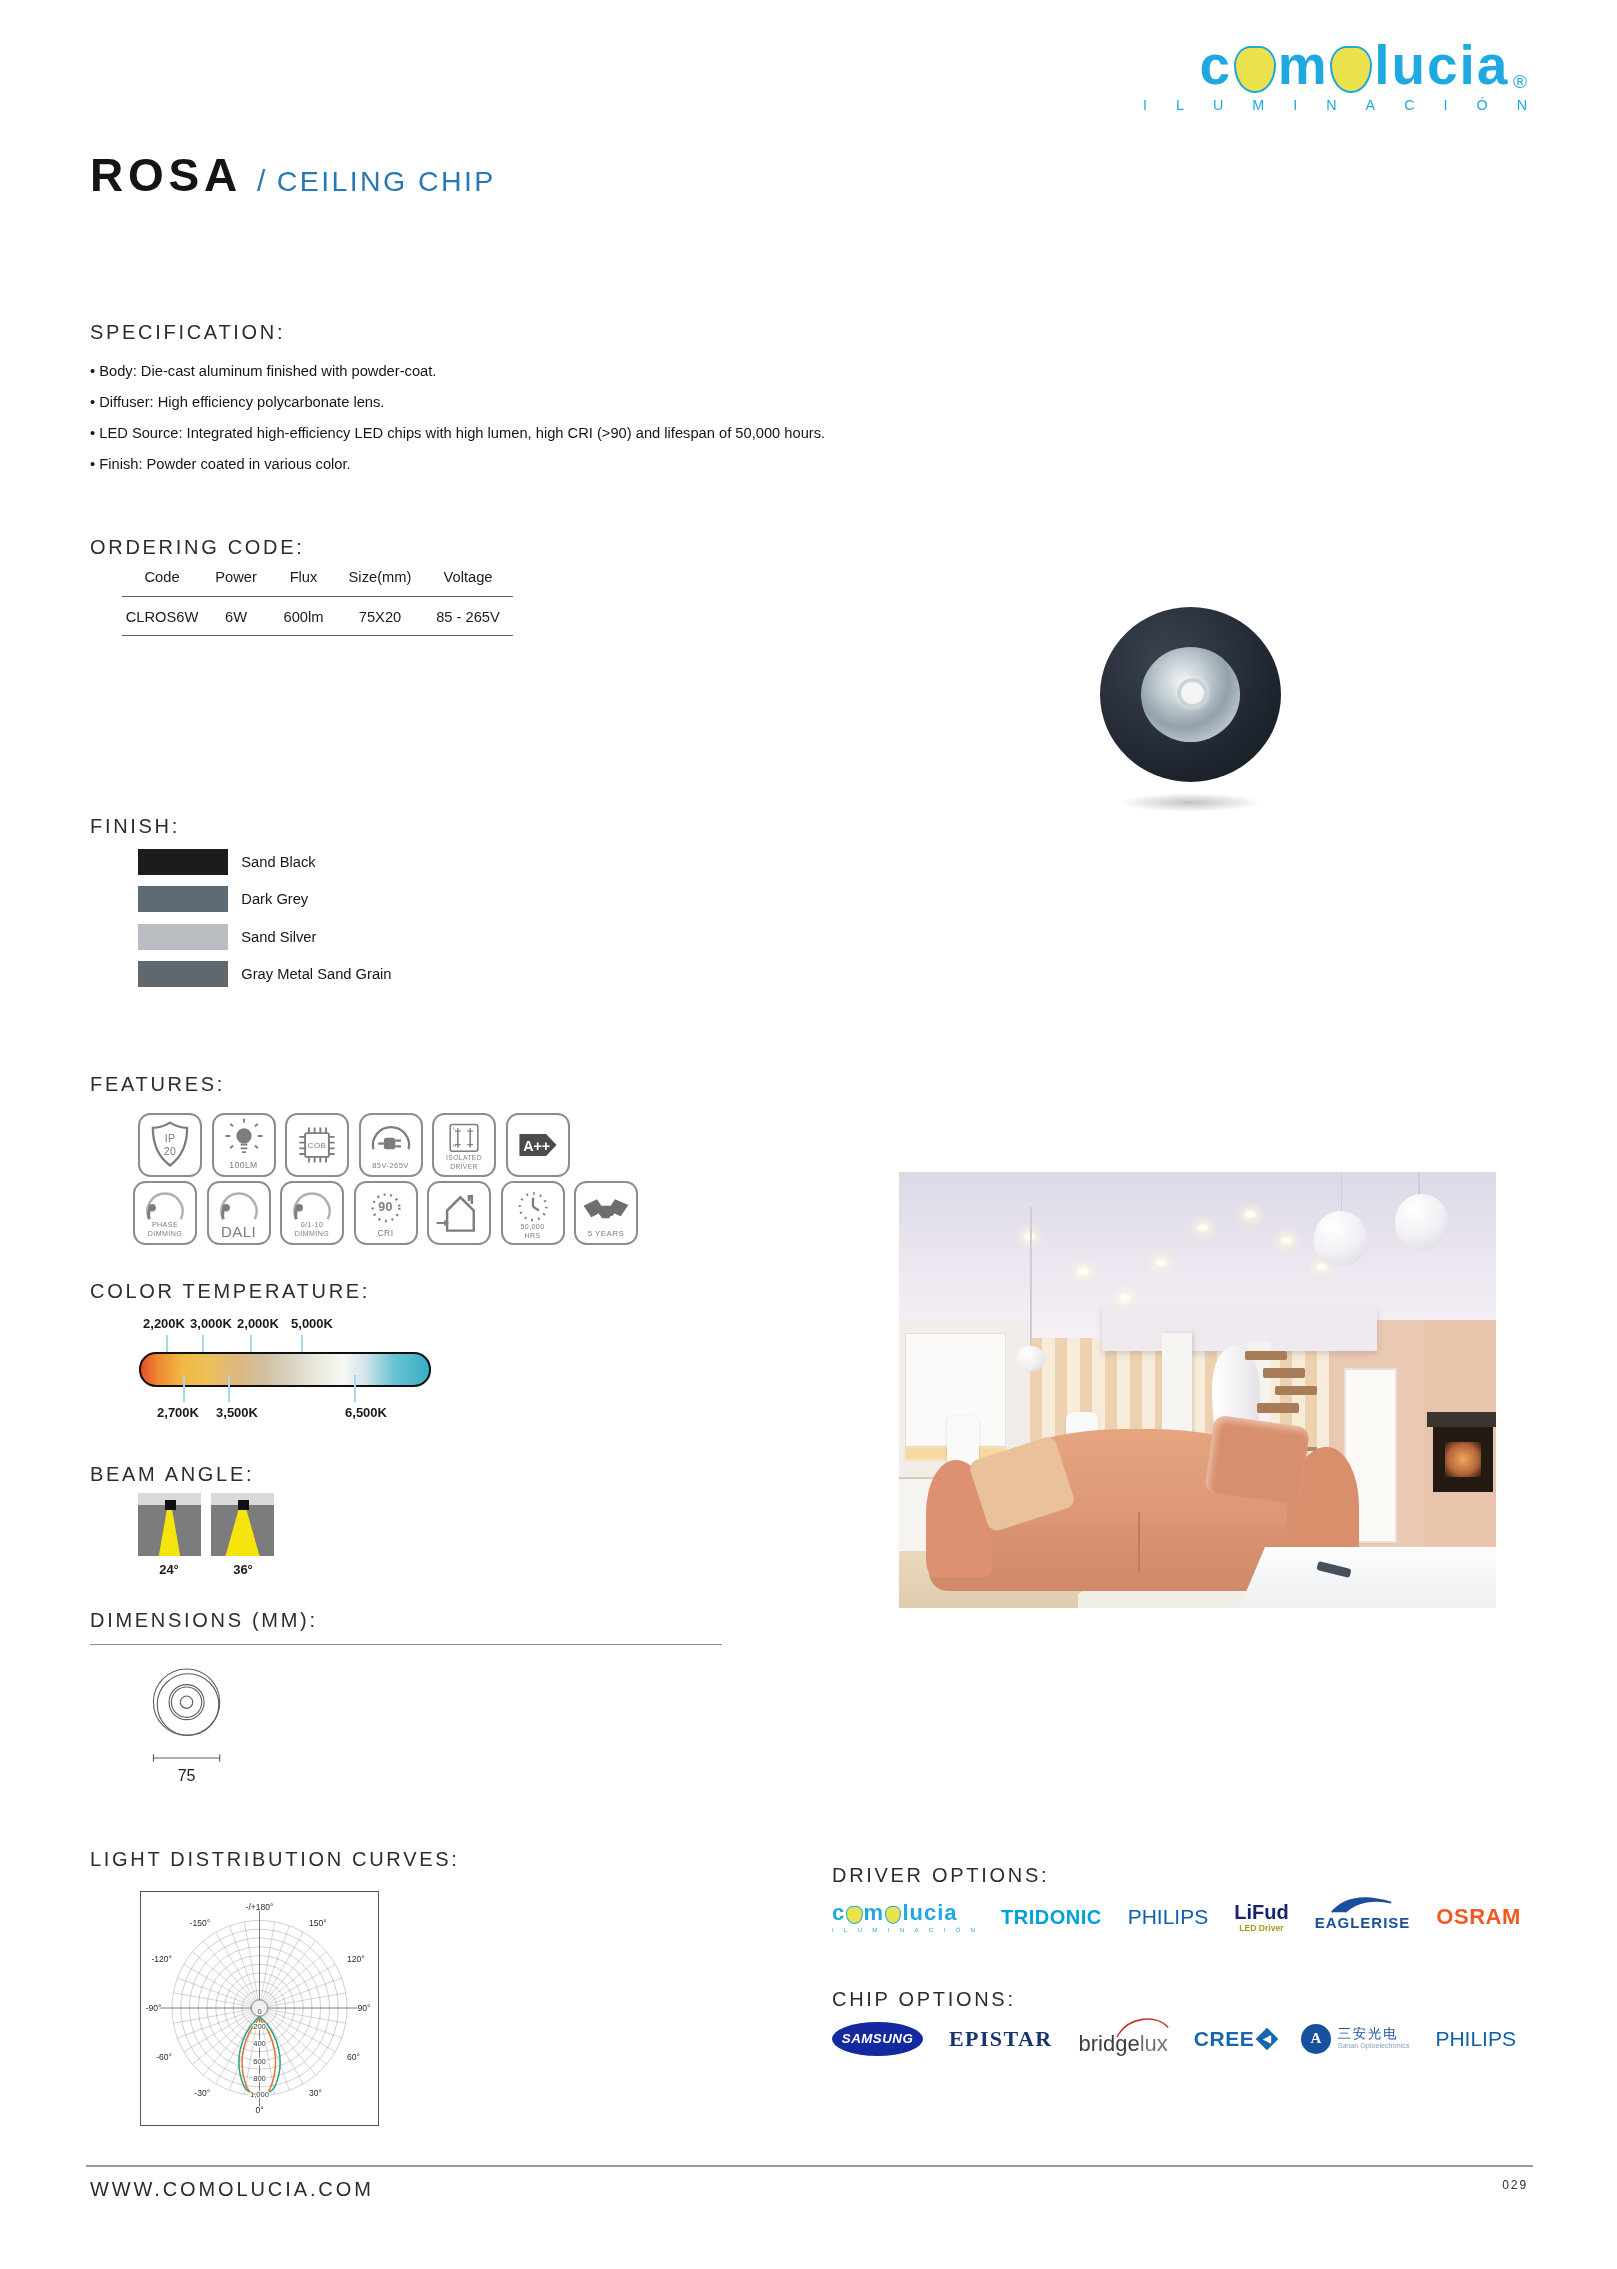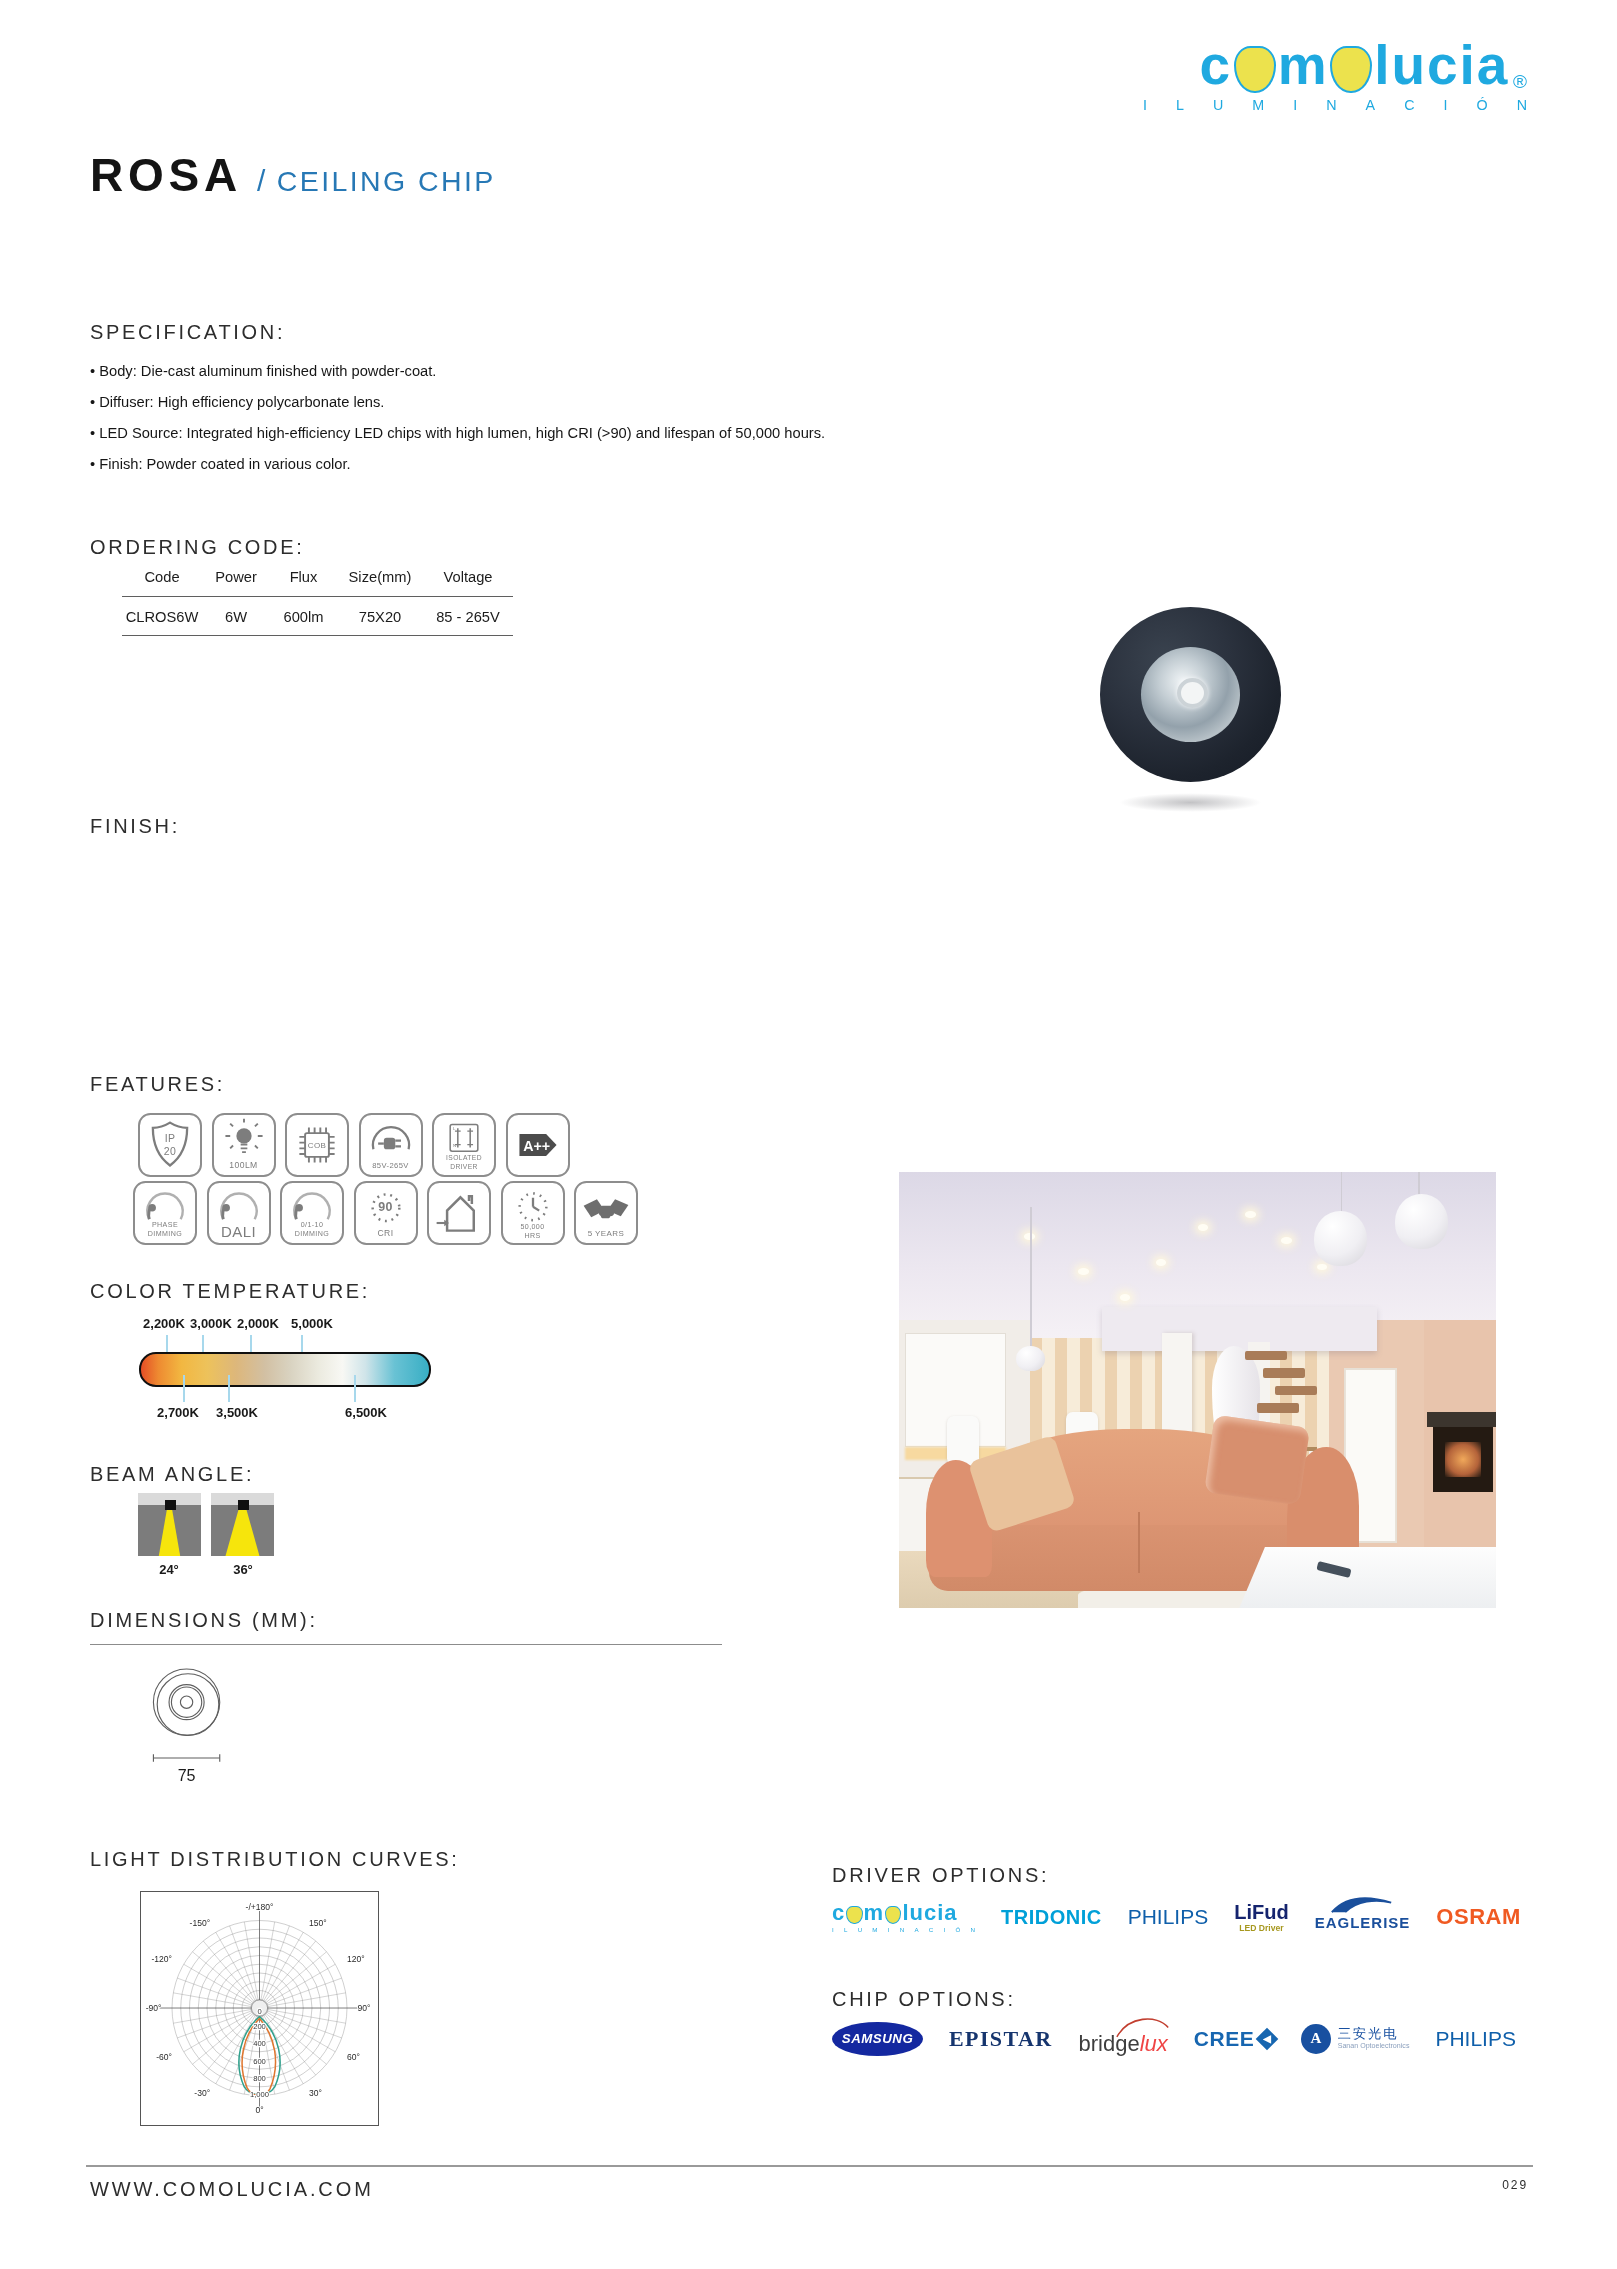--- a/index.html
+++ b/index.html
@@ -98,21 +98,21 @@
   .t-osram{color:#f05a22;font-size:22px;font-weight:700;letter-spacing:0.5px;}
   .lifud{display:flex;flex-direction:column;align-items:center;line-height:1;}
   .lifud .main{color:#15246e;font-size:20px;font-weight:700;}
   .lifud .sub{color:#a7981f;font-size:8.6px;font-weight:600;margin-top:1.9px;}
   .eaglerise{position:relative;color:#1a4f9c;font-size:15px;font-weight:600;letter-spacing:1px;padding-top:9.5px;}
   .eaglerise svg{position:absolute;top:-11.4px;left:13.3px;}
   .samsung{background:#1428a0;border-radius:50%;width:91px;height:34px;display:flex;align-items:center;
            justify-content:center;color:#fff;font-size:13.3px;font-weight:700;font-style:italic;letter-spacing:0.5px;}
   .epistar{font-family:"Liberation Serif",serif;color:#16356e;font-size:22px;font-weight:700;letter-spacing:1.4px;}
   .bridgelux{position:relative;font-size:22px;color:#3e3e3e;padding-top:11.4px;}
-  .bridgelux .lux{color:#ef4444;font-style:italic;}
+  .bridgelux .lux{color:#737373;}
   .bridgelux svg{position:absolute;top:-5.7px;right:-3.8px;}
   .cree{color:#1766b0;font-size:21px;font-weight:700;letter-spacing:0.5px;display:flex;align-items:center;}
   .cree .dia{position:relative;width:16px;height:16px;background:#1766b0;transform:rotate(45deg);margin-left:4.8px;}
   .cree .dia::after{content:"";position:absolute;left:3.8px;top:3.8px;width:8.6px;height:8.6px;
         background:#fff;clip-path:polygon(0 50%,100% 0,100% 100%);transform:rotate(-45deg);}
   .sanan{display:flex;align-items:center;gap:6.7px;}
   .sanan .mark{width:30px;height:30px;border-radius:50%;background:#1850a0;color:#fff;display:flex;
         align-items:center;justify-content:center;font-size:15px;font-weight:700;
         font-family:"Liberation Serif",serif;}
   .sanan .cn{color:#1850a0;font-size:13.3px;letter-spacing:1.9px;line-height:1.1;}
@@ -245,20 +245,38 @@
   <div class="fixture">
     <div class="body">
       <div class="lens">
         <div class="led"></div>
       </div>
     </div>
     <div class="shadow"></div>
   </div>
 
   <div class="abs sec-title" style="left:90px;top:815px;">FINISH:</div>
+  <div class="abs" style="left:138px;top:849px;">
+    <div class="finish-row">
+      <div class="swatch" style="background: rgb(28, 28, 28);"></div>
+      <span class="finish-label">Sand Black</span>
+    </div>
+    <div class="finish-row">
+      <div class="swatch" style="background: rgb(93, 108, 116);"></div>
+      <span class="finish-label">Dark Grey</span>
+    </div>
+    <div class="finish-row">
+      <div class="swatch" style="background: rgb(186, 190, 194);"></div>
+      <span class="finish-label">Sand Silver</span>
+    </div>
+    <div class="finish-row">
+      <div class="swatch grain" style="background: rgb(97, 104, 109);"></div>
+      <span class="finish-label">Gray Metal Sand Grain</span>
+    </div>
+  </div>
 
   <div class="abs sec-title" style="left:90px;top:1073px;">FEATURES:</div>
 
   <div class="feat-row" style="left:138px;top:1113px;">
     <div class="feat">
       <svg width="60" height="60" viewBox="0 0 63 63" fill="none" stroke="#7d7d7d" stroke-width="2.4">
         <path d="M31.5 8 C38 12 44 13.5 49.5 13.5 C49.5 29 44 44 31.5 53 C19 44 13.5 29 13.5 13.5 C19 13.5 25 12 31.5 8 Z"></path>
       </svg>
       <div class="cap" style="top:17px;font-size:10.5px;">IP</div>
       <div class="cap" style="top:29.5px;font-size:10.5px;">20</div>

